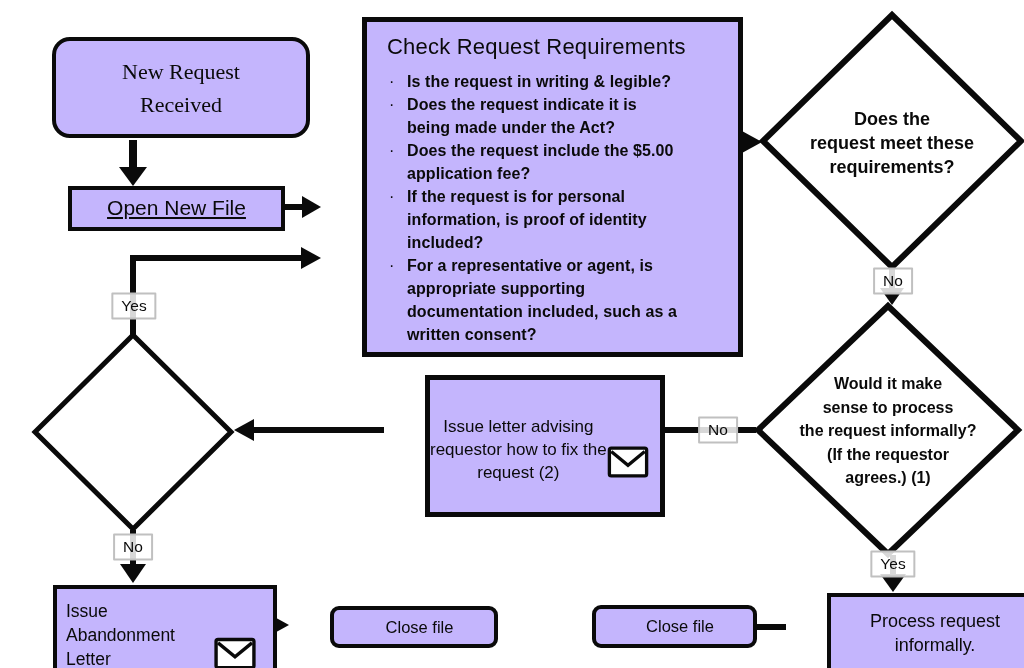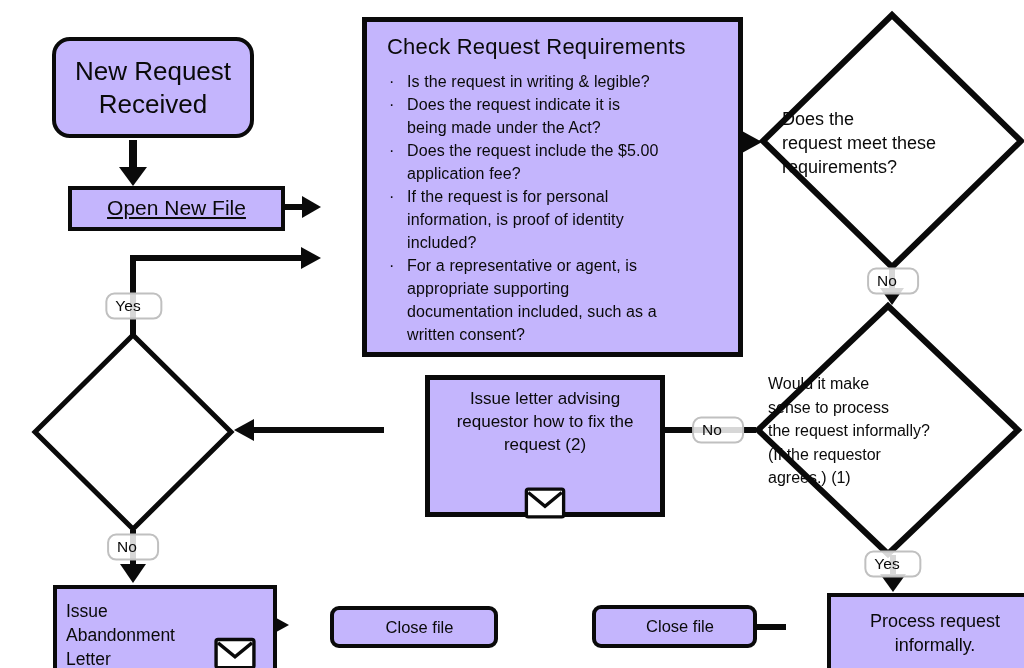--- a/index.html
+++ b/index.html
@@ -24,64 +24,65 @@
     display: flex;
     align-items: center;
     justify-content: center;
     text-align: center;
     white-space: pre-line;
     line-height: 1.25;
     margin-left: 40px;
   }
   .terminator { border-radius: 18px; }
   .rounded-small { border-radius: 9px; padding-left: 11px; }
-  .node-new-request { left: 12px; top: 37px; width: 202px; height: 101px; font-size: 26px; line-height: 33px; }
+  .node-new-request { left: 12px; top: 37px; width: 258px; height: 101px; font-size: 22px; line-height: 33px; font-family: Liberation Serif, serif; }
   .node-open-file { left: 28px; top: 186px; width: 217px; height: 45px; font-size: 21px; text-decoration: underline; }
   .node-check {
     left: 322px; top: 17px; width: 381px; height: 340px;
     border-width: 5px;
     display: block; text-align: left; white-space: normal;
     padding: 9px 12px 6px 18px;
   }
   .check-title { font-size: 22px; letter-spacing: 0.2px; margin: 2px 0 9px 2px; white-space: pre-line; }
   .bullet-row { display: flex; font-size: 16px; line-height: 23px; }
   .bullet-dot { width: 22px; flex: 0 0 22px; text-align: left; padding-left: 4px; }
-  .bullet-text { flex: 1; white-space: pre-line; letter-spacing: 0.1px; }
+  .bullet-text { flex: 1; white-space: pre-line; letter-spacing: 0.1px; font-weight: bold; }
   .node-issue-fix {
     left: 385px; top: 375px; width: 240px; height: 142px;
-    border-width: 5px; flex-direction: column; justify-content: flex-start;
+    border-width: 5px; flex-direction: row; justify-content: flex-start;
     padding-top: 7px; font-size: 17px; line-height: 23px;
   }
   .node-issue-fix .envelope-wrap { margin-top: 7px; }
   .node-abandonment {
     left: 13px; top: 585px; width: 224px; height: 100px;
     justify-content: flex-start; align-items: center; text-align: left;
     padding-left: 9px; font-size: 17.5px; line-height: 24px;
   }
   .node-abandonment .envelope-wrap { position: absolute; right: 16px; top: 24px; }
   .node-close-left { left: 290px; top: 606px; width: 168px; height: 42px; font-size: 16.5px; }
   .node-close-right { left: 552px; top: 605px; width: 165px; height: 43px; font-size: 16.5px; }
   .node-process-informally { left: 787px; top: 593px; width: 216px; height: 79px; font-size: 18px; line-height: 24px; }
   .diamond-text {
     position: absolute;
-    text-align: left;
+    text-align: center;
     white-space: pre-line;
     pointer-events: none;
+    font-weight: bold;
   }
   .dt-meets { left: 782px; top: 107px; width: 220px; font-size: 18px; line-height: 24px; }
   .dt-informal { left: 768px; top: 372px; width: 240px; font-size: 16px; line-height: 23.5px; }
   .dt-response { left: 58px; top: 385px; width: 150px; font-size: 17px; line-height: 24px; }
   .edge-label {
     position: absolute;
     transform: translate(-50%, -50%);
     background: rgba(255,255,255,0.84);
     border: 2px solid #c0c0c0;
-    border-radius: 9px;
+    border-radius: 1px;
     font-size: 15.5px;
-    padding: 2px 20px 3px 8px;
+    padding: 2px 8px 3px 8px;
     color: #0a0a0a;
     line-height: 1.15;
   }
   .el-meets-no { left: 893px; top: 281px; }
   .el-informal-no { left: 718px; top: 430px; }
   .el-informal-yes { left: 893px; top: 564px; }
   .el-response-yes { left: 134px; top: 306px; }
   .el-response-no { left: 133px; top: 547px; }
 </style>
 </head>

